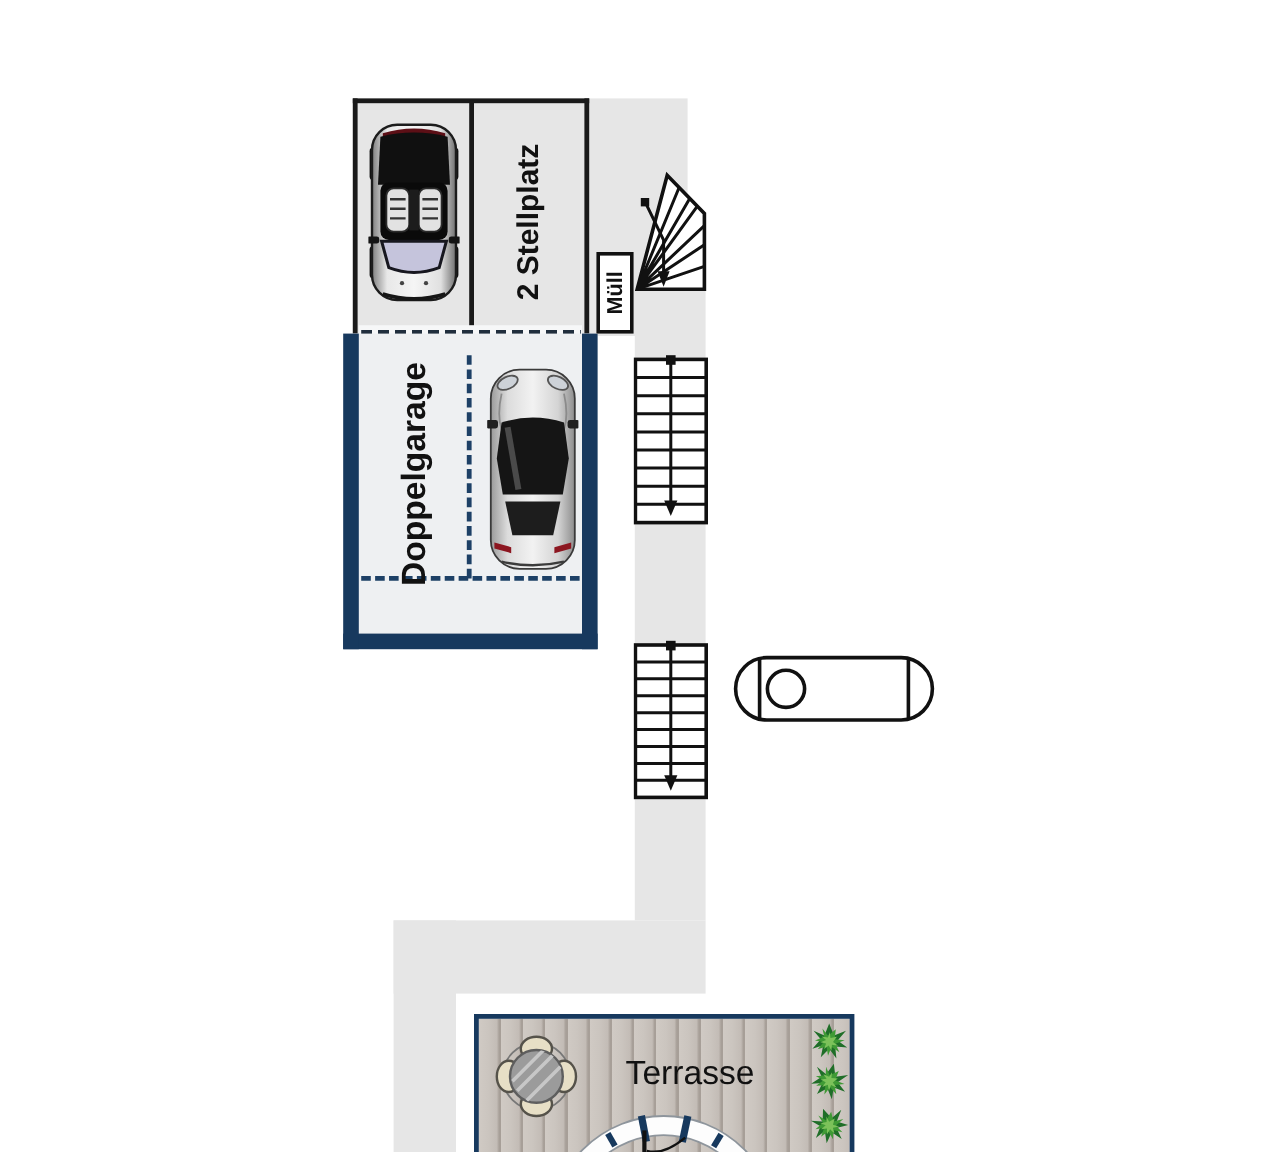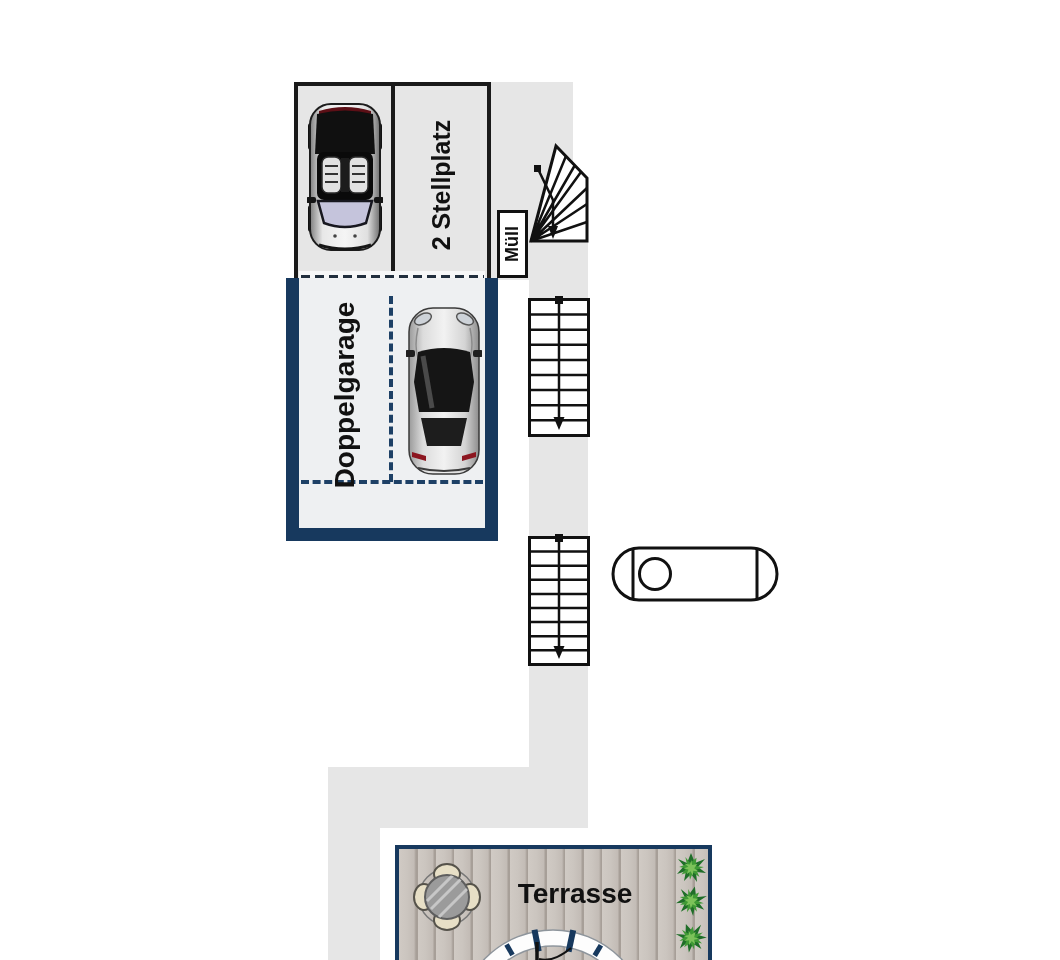--- a/index.html
+++ b/index.html
@@ -24,21 +24,21 @@
          border:3px solid #111;display:flex;align-items:center;justify-content:center;}
   
   .terrace{left:395px;top:845px;width:317px;height:120px;box-sizing:border-box;
     border:4px solid #17395e;
     background:repeating-linear-gradient(90deg,#d0cac4 0px,#cbc5bf 8px,#c3bcb6 15px,#a79f98 17px,#a79f98 18.5px);}
   
   .vtext{writing-mode:vertical-rl;white-space:nowrap;color:#111;font-weight:bold;}
   .label-parking{left:441px;top:185px;transform:translate(-50%,-50%) rotate(180deg);font-size:25px;}
   .label-garage{left:345px;top:395px;transform:translate(-50%,-50%) rotate(180deg);font-size:28px;}
   .label-muell{font-size:18px;transform:rotate(180deg);}
-  .label-terrasse{left:575px;top:894px;transform:translate(-50%,-50%);font-size:28px;font-weight:bold;color:#111;white-space:nowrap;}
+  .label-terrasse{left:575px;top:894px;transform:translate(-50%,-50%);font-size:28px;font-weight:normal;color:#111;white-space:nowrap;}
   svg{display:block;}
 </style>
 </head>
 <body>
 
 <div class="canvas">
 
   <div class="abs gray" style="left:294px;top:82px;width:279px;height:198px;"></div>
   <div class="abs gray" style="left:529px;top:240px;width:59px;height:527px;"></div>
   <div class="abs gray" style="left:328px;top:767px;width:260px;height:61px;"></div>

